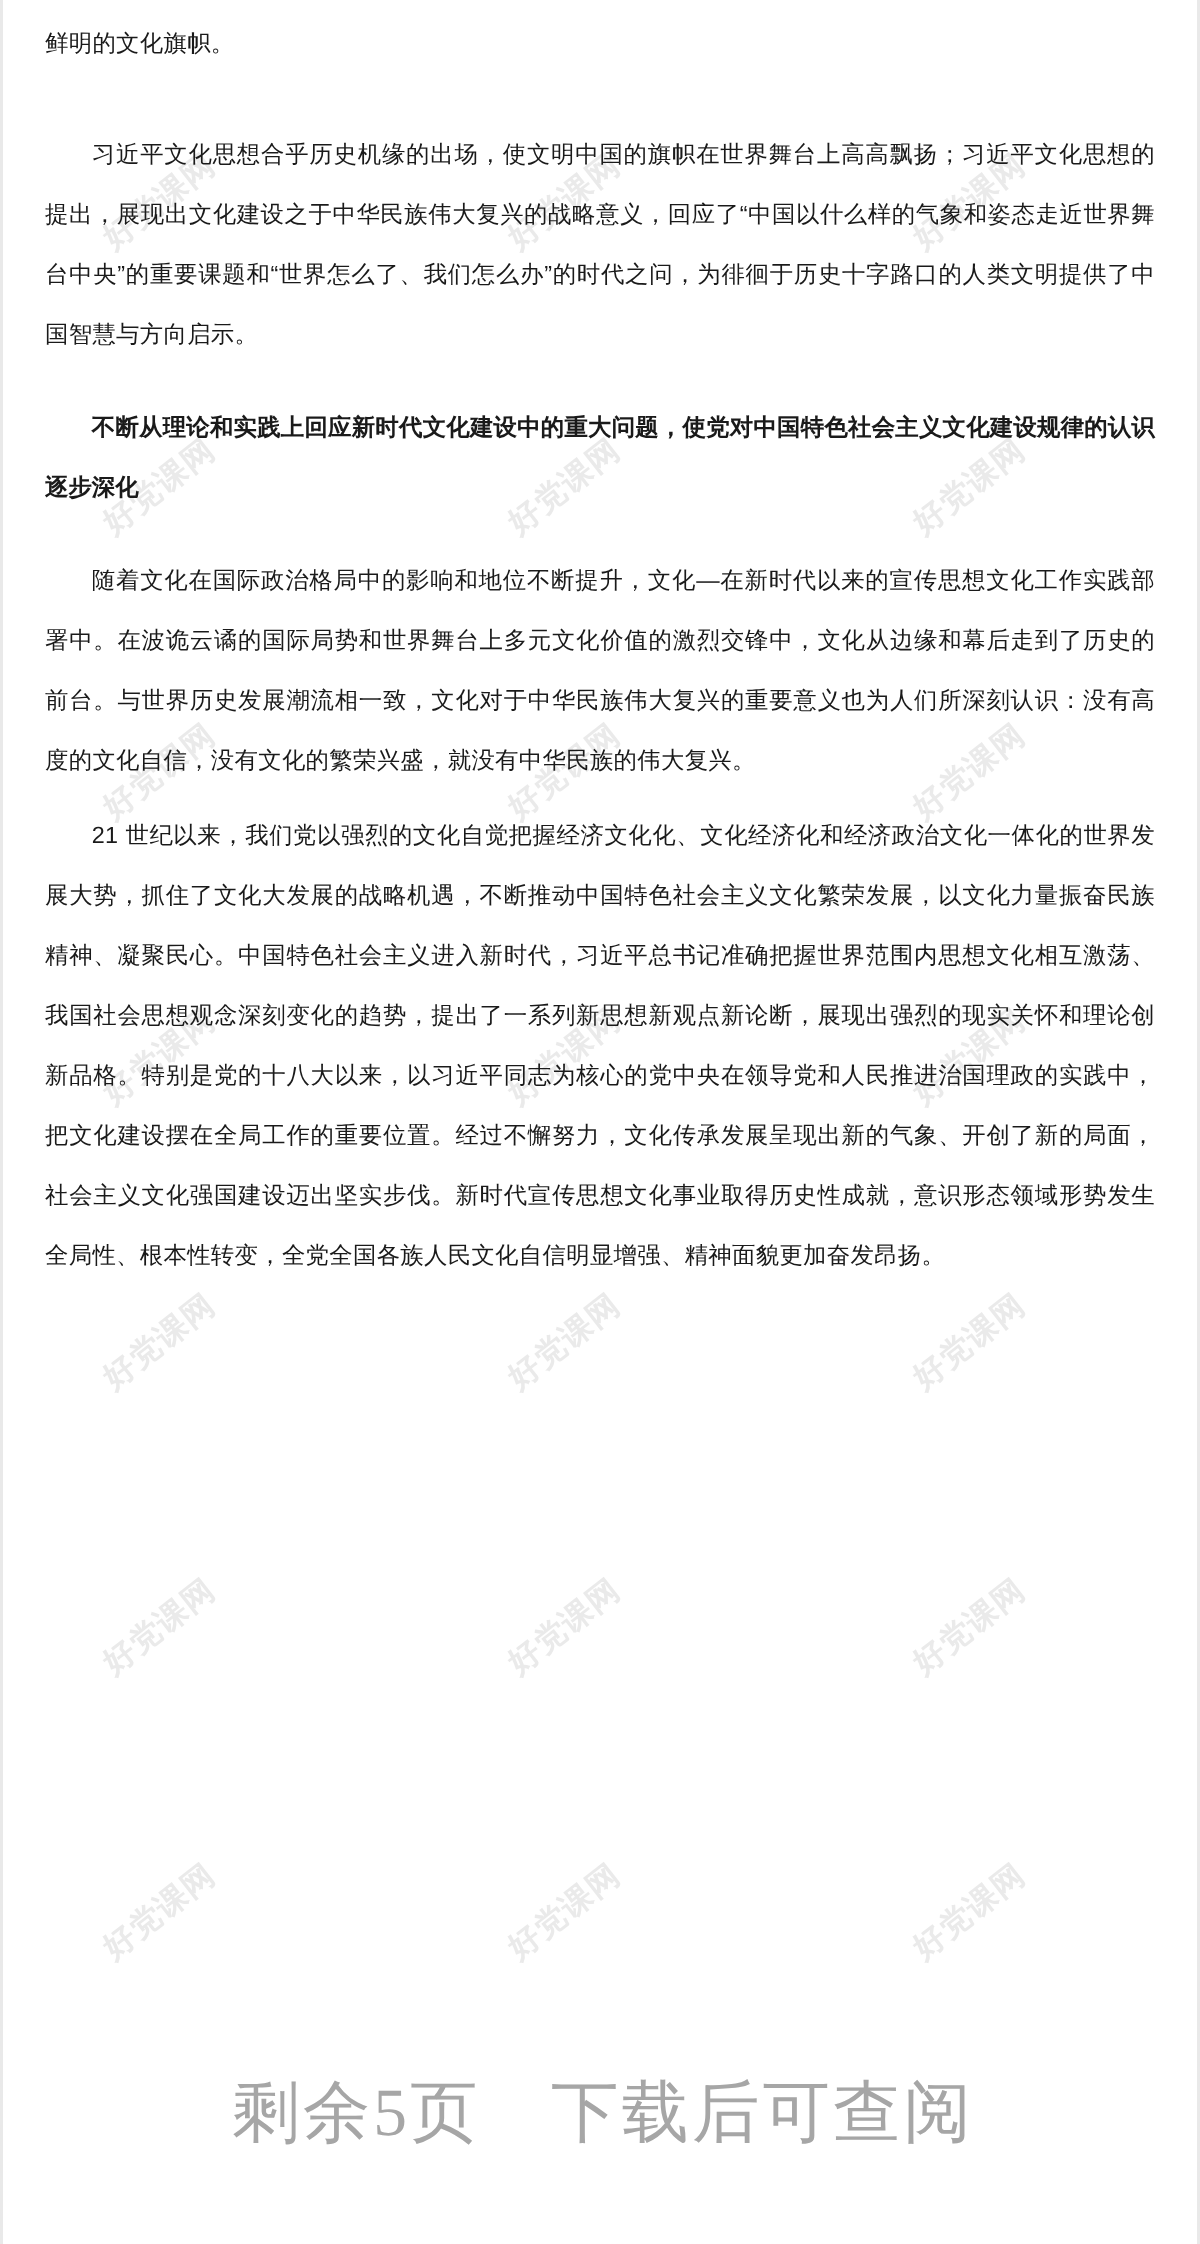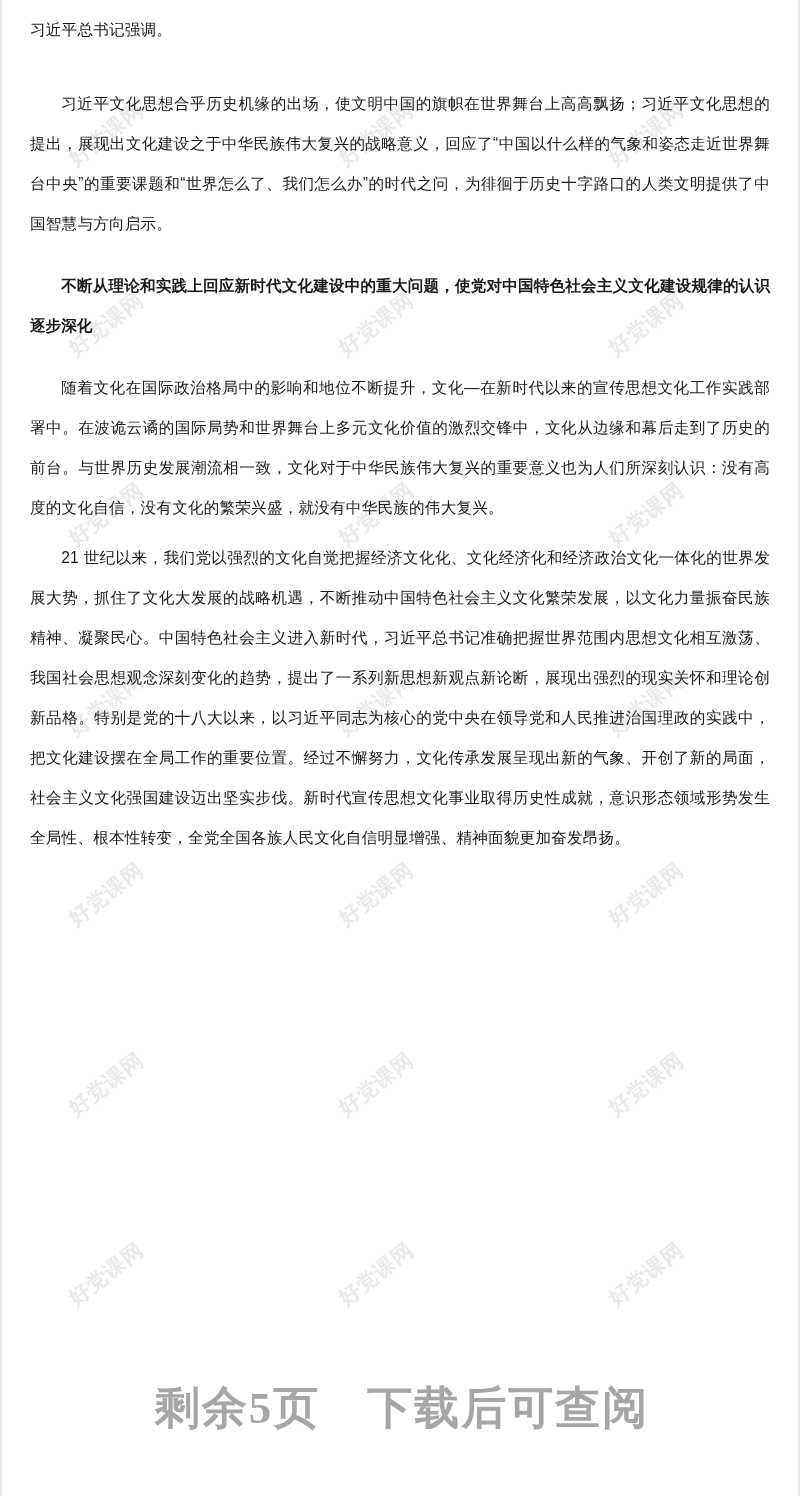--- a/index.html
+++ b/index.html
@@ -74,21 +74,21 @@
     left: 0;
     top: 1378px;
     width: 800px;
     text-align: center;
     z-index: 6;
   }
   .paywall-text {
     display: inline-block;
     font-family: "Liberation Serif", "DejaVu Serif", serif;
     font-size: 45px;
-    font-weight: 700;
+    font-weight: 400;
     color: #a6a6a6;
     letter-spacing: 2px;
     white-space: pre;
   }
 </style>
 </head>
 <body>
 
 <div id="page">
 
@@ -113,21 +113,21 @@
     <div class="wm" style="left:600px; top:1070px;">好党课网</div>
     <div class="wm" style="left:60px;  top:1260px;">好党课网</div>
     <div class="wm" style="left:330px; top:1260px;">好党课网</div>
     <div class="wm" style="left:600px; top:1260px;">好党课网</div>
   </div>
 
   <div class="doc">
 
     <div class="spacer-xs"></div>
 
-    <p class="para">习近平总书记强调。</p>
+    <p class="para">鲜明的文化旗帜。</p>
 
     <div class="spacer-md"></div>
 
     <p class="para indent">习近平文化思想合乎历史机缘的出场，使文明中国的旗帜在世界舞台上高高飘扬；习近平文化思想的提出，展现出文化建设之于中华民族伟大复兴的战略意义，回应了“中国以什么样的气象和姿态走近世界舞台中央”的重要课题和“世界怎么了、我们怎么办”的时代之问，为徘徊于历史十字路口的人类文明提供了中国智慧与方向启示。</p>
 
     <div class="spacer-sm"></div>
 
     <p class="para indent heading">不断从理论和实践上回应新时代文化建设中的重大问题，使党对中国特色社会主义文化建设规律的认识逐步深化</p>
 
     <div class="spacer-sm"></div>

